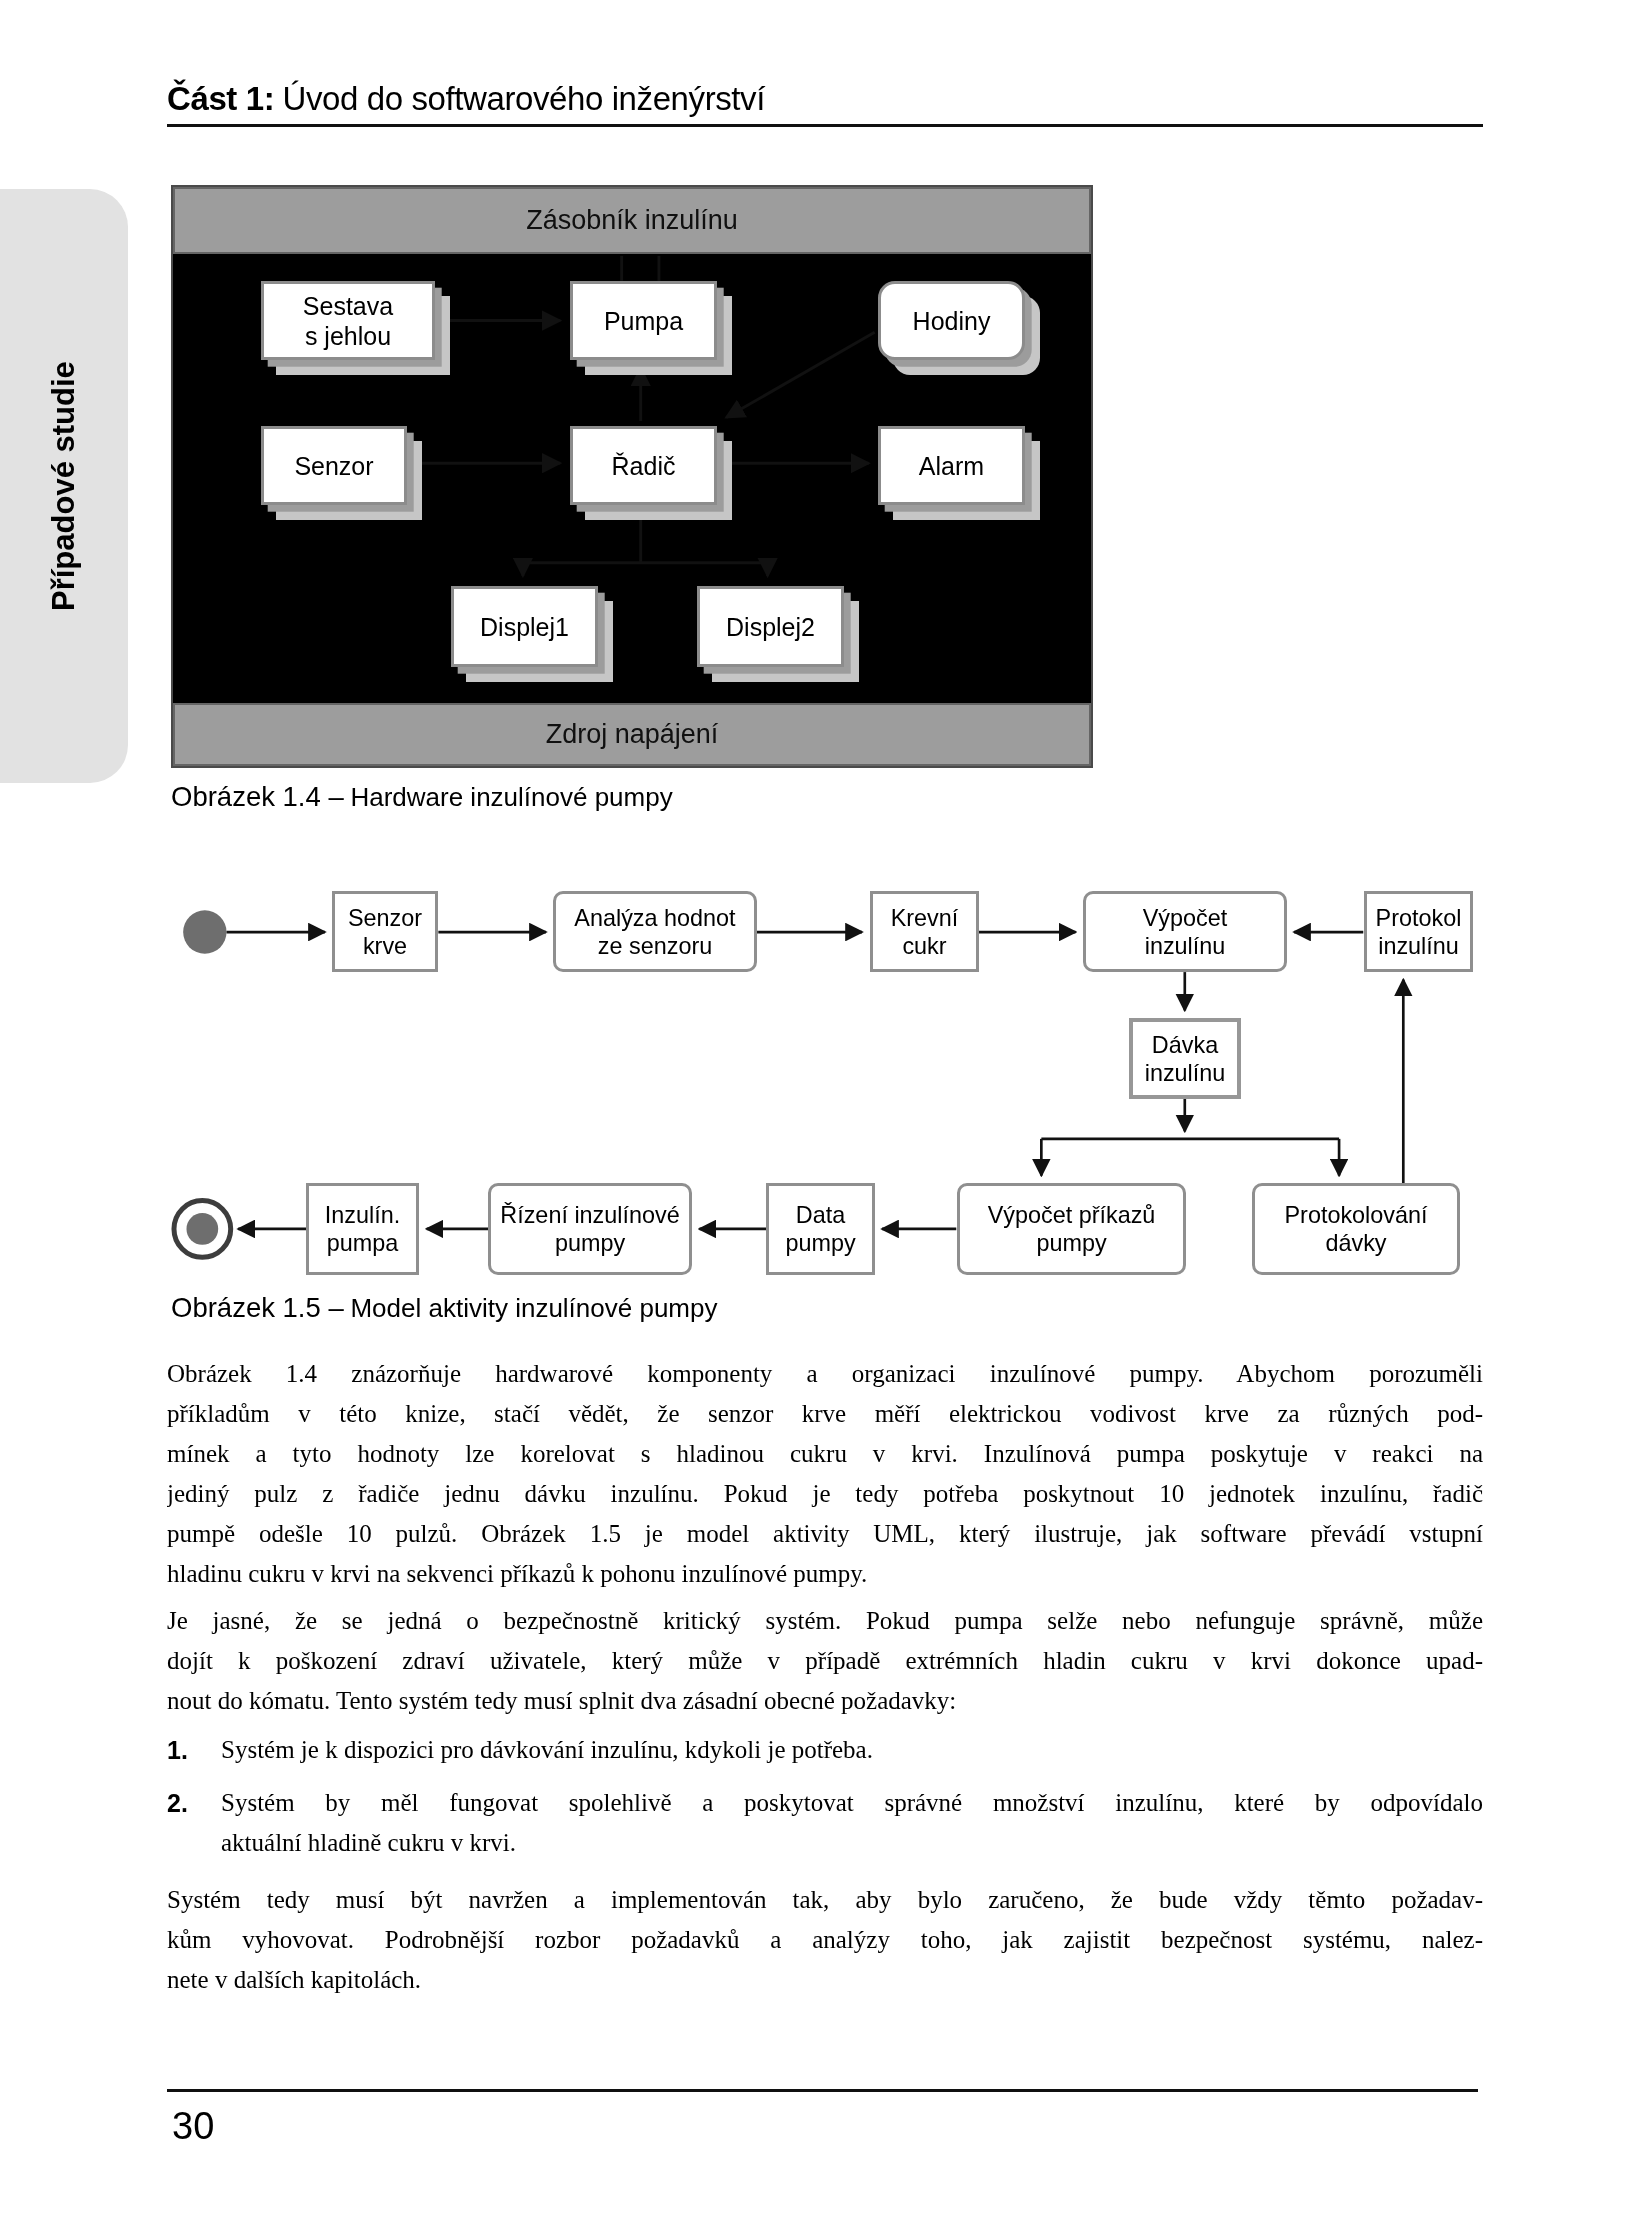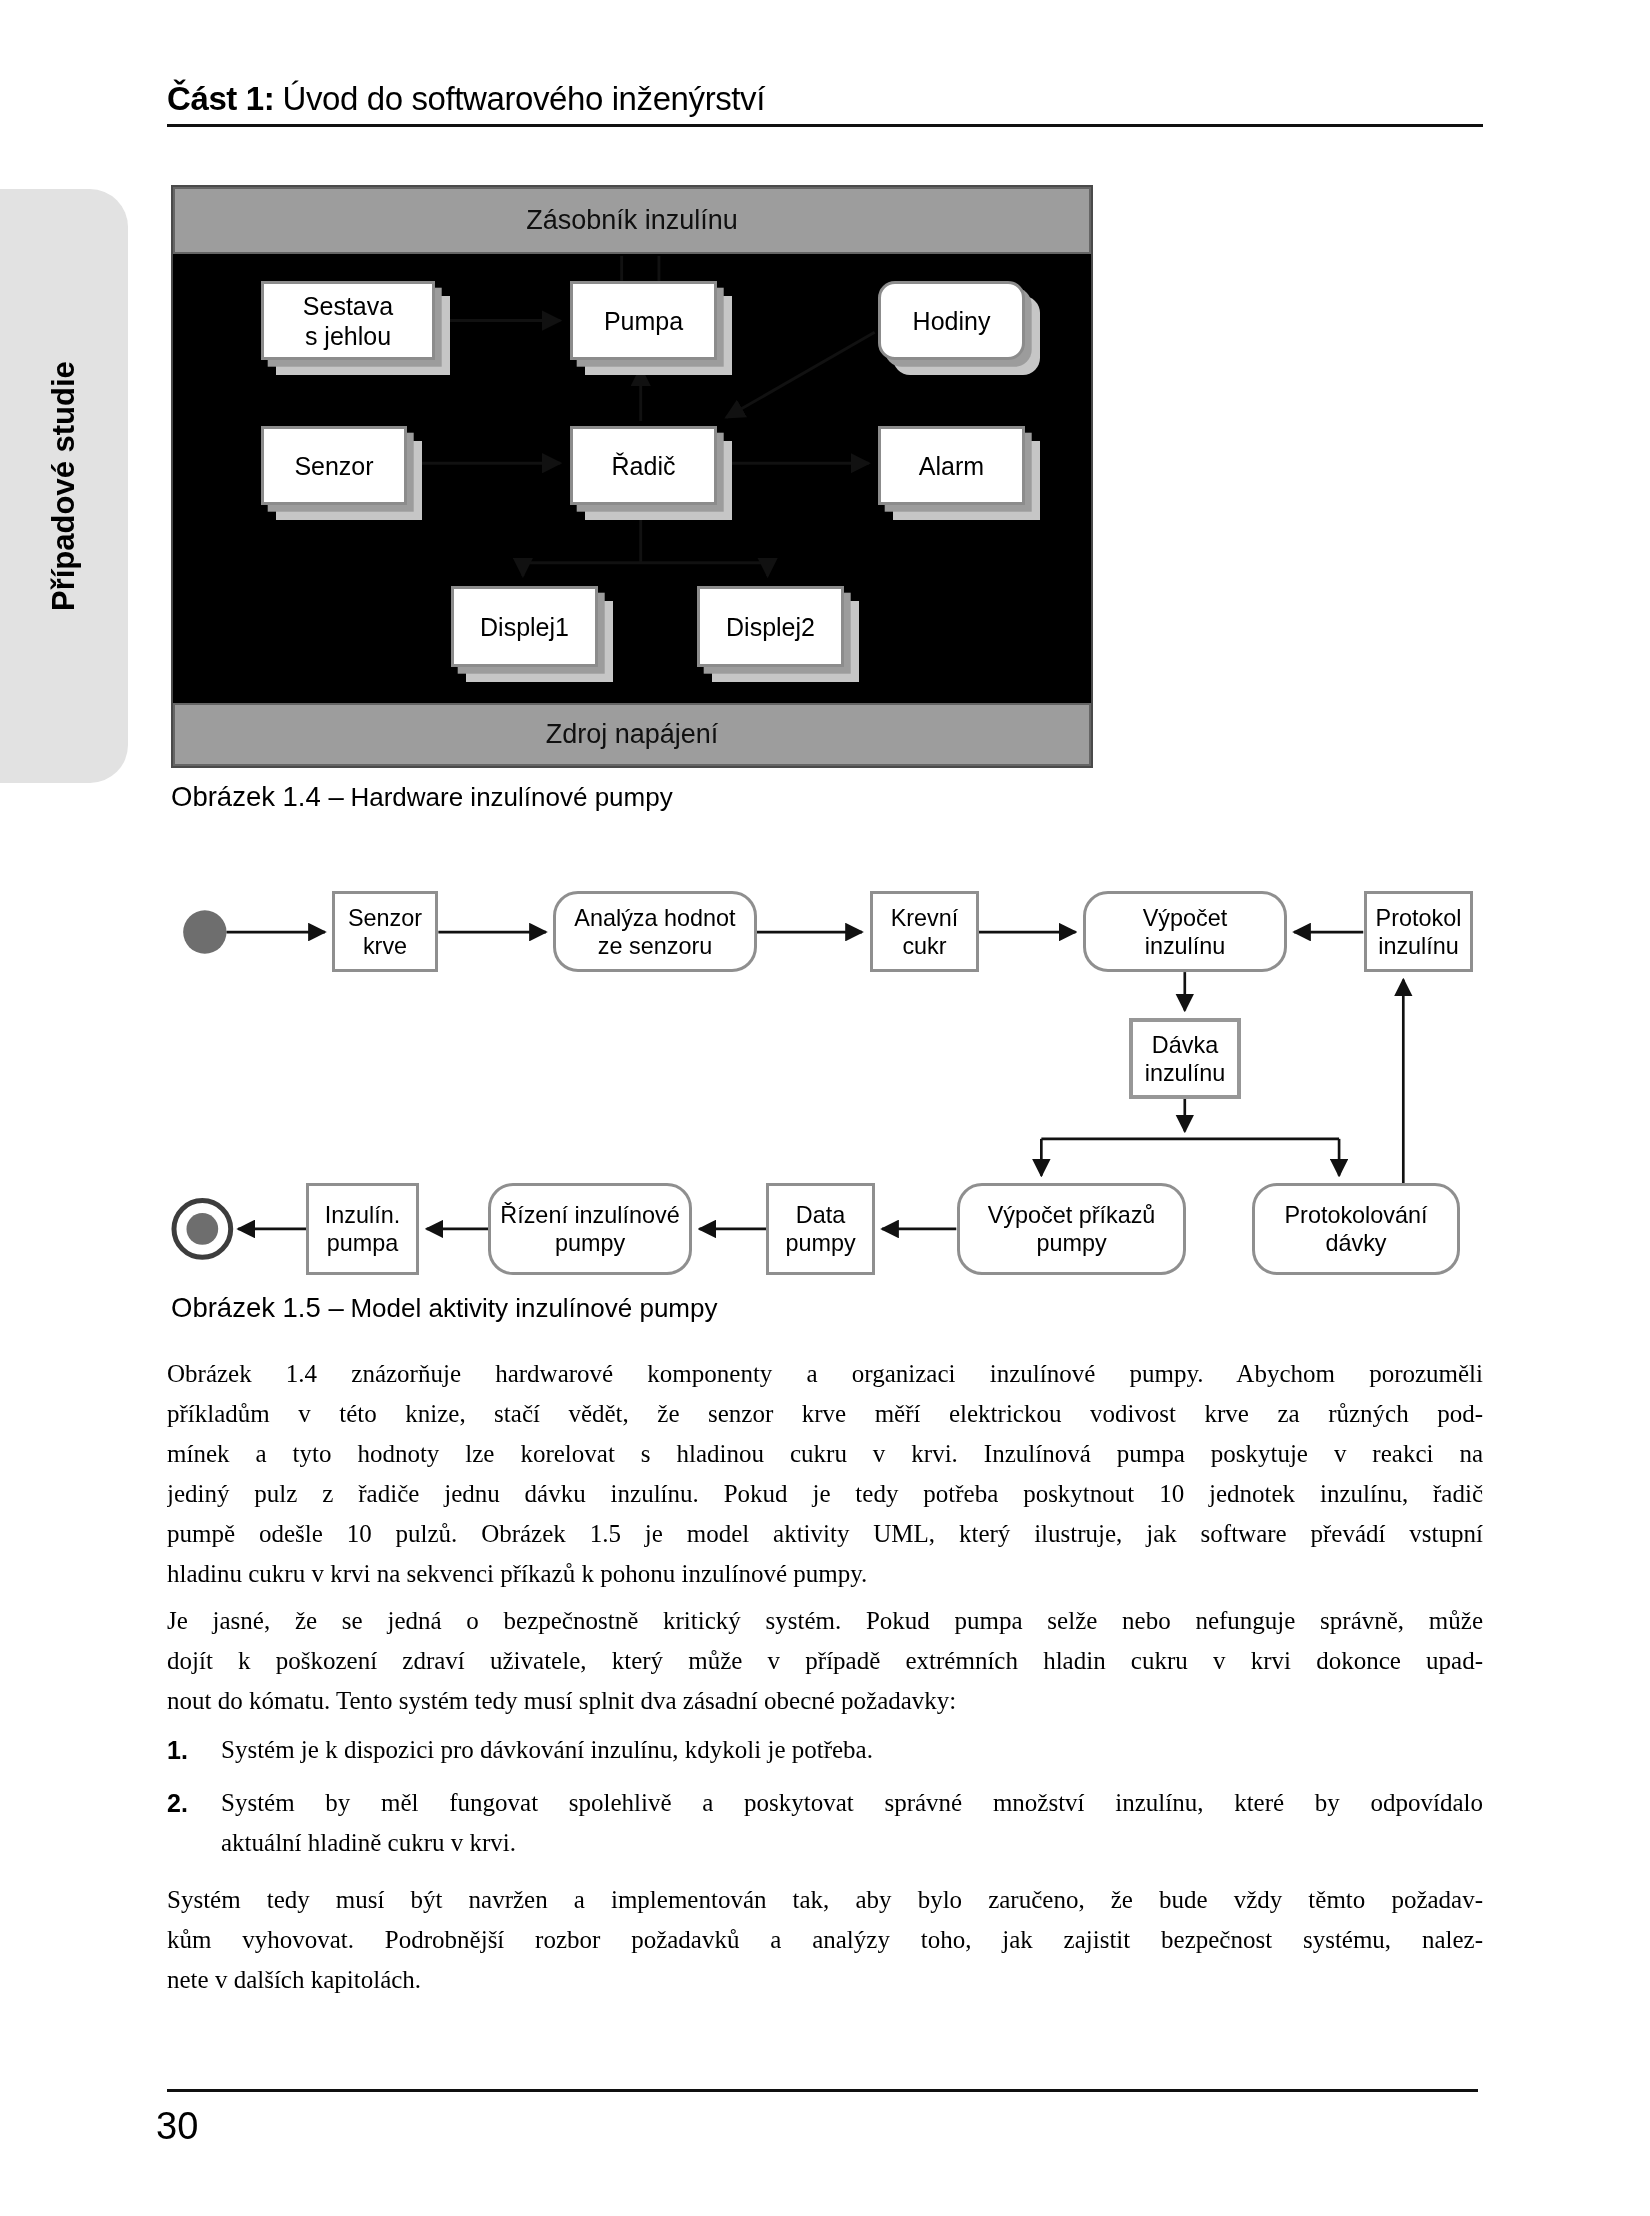--- a/index.html
+++ b/index.html
@@ -33,40 +33,40 @@
             display:flex; align-items:center; justify-content:center; text-align:center;
             font-size:25px; line-height:30px; white-space:pre-line; }
   .arrow-layer { position:absolute; inset:0; width:100%; height:100%; pointer-events:none; }
 
   
   .fig15 { position:absolute; left:171px; top:872px; width:1302px; height:417px;
            font-family:"Liberation Sans", sans-serif; }
   .f15box { position:absolute; background:#fff; border:3.3px solid #8f8f8f; box-sizing:border-box;
             display:flex; align-items:center; justify-content:center; text-align:center;
             font-size:23.4px; line-height:28px; white-space:pre-line; }
-  .rounded { border-radius:25px; }
+  .rounded { border-radius:10px; }
   .thickb { border-width:4.2px; border-color:#979797; }
 
   
   .caption { position:absolute; left:171px; font-family:"Liberation Sans", sans-serif;
              font-size:26px; white-space:nowrap; }
   .caption .clbl { font-weight:normal; font-size:27.5px; margin-right:6.7px; }
 
   
   .para { position:absolute; left:167px; width:1316px; font-size:25px; line-height:40px; }
   .ln { height:40px; overflow:hidden; }
   .jl { text-align:justify; text-align-last:justify; }
   .ll { text-align:left; }
   .li-num { position:absolute; left:167px; width:42px; font-family:"Liberation Sans", sans-serif;
             font-weight:bold; font-size:25px; line-height:40px; }
   .li-body { position:absolute; left:221px; width:1262px; font-size:25px; line-height:40px; }
 
   
   .ftr-rule { position:absolute; left:167px; top:2089px; width:1311px; height:3.3px; background:#101010; }
-  .pageno { position:absolute; left:156px; top:2105px; font-family:"Liberation Sans", sans-serif;
+  .pageno { position:absolute; left:172px; top:2105px; font-family:"Liberation Sans", sans-serif;
             font-size:38px; }
 </style>
 </head>
 <body>
 
 <div class="page">
 
   <div class="hdr">
     <span class="lbl">Část 1:</span><span>Úvod do softwarového inženýrství</span>
   </div>

